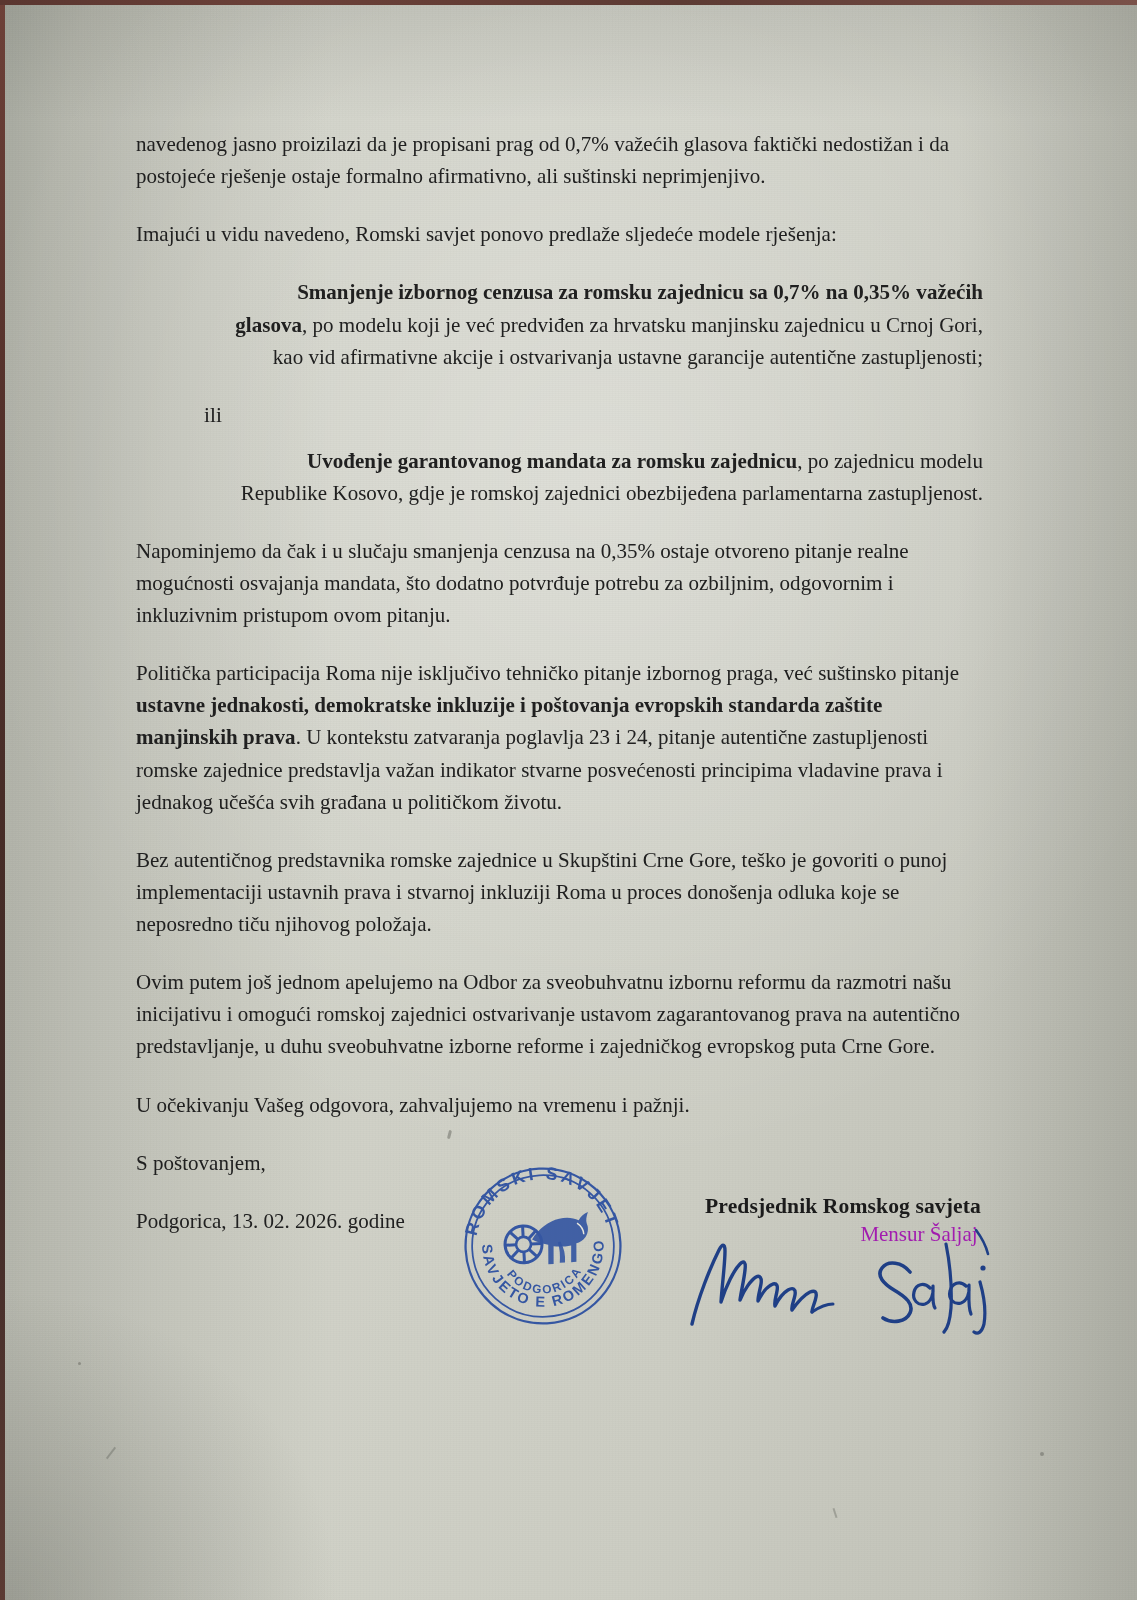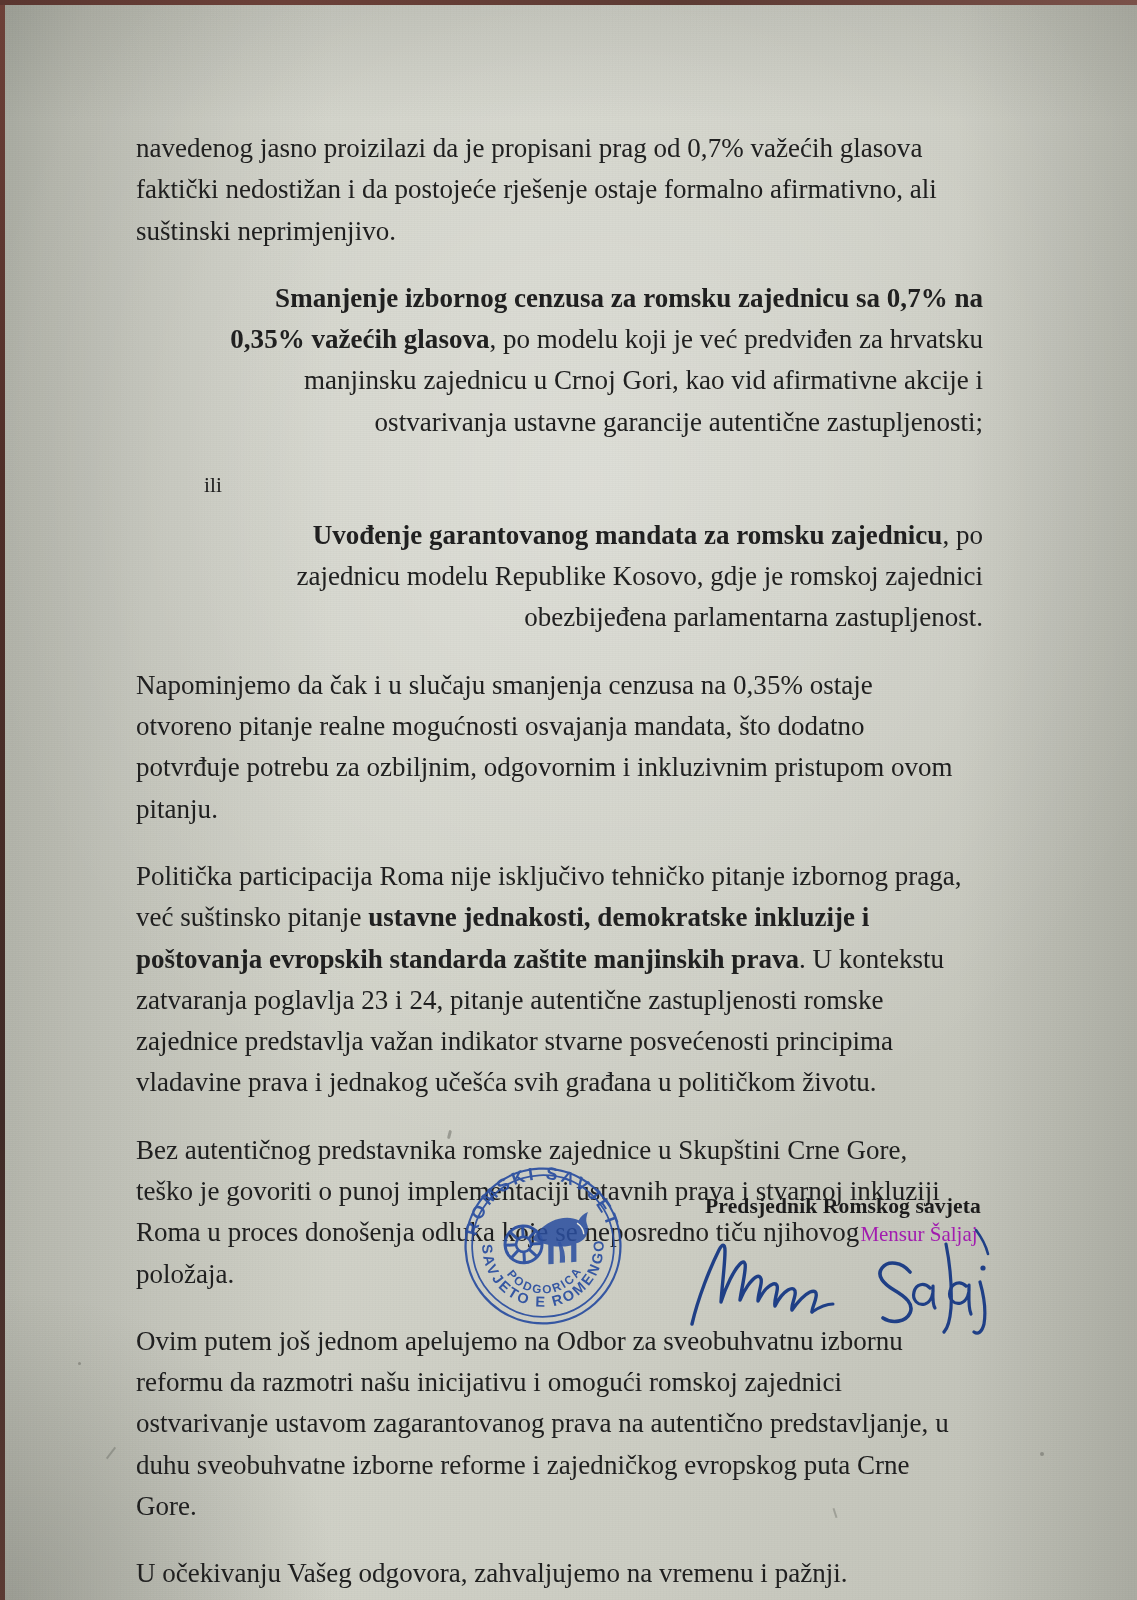--- a/index.html
+++ b/index.html
@@ -91,21 +91,21 @@
   
   .content {
     position: absolute;
     left: 136px;
     top: 128px;
     width: 828px;
   }
 
   p.para {
     margin: 0 0 26px 0;
-    font-size: 27px;
+    font-size: 21px;
     line-height: 1.53;
     letter-spacing: 0.02px;
     text-align: left;
     color: #202020;
   }
 
   p.indent {
     margin-left: 87px;
     width: 760px;
     text-align: right;
@@ -205,20 +205,21 @@
   <div class="speck" style="left:448px; top:1130px; width:3px; height:9px; border-radius:2px; transform:rotate(14deg);"></div>
   <div class="speck" style="left:78px; top:1362px; width:3px; height:3px;"></div>
   <div class="hair" style="left:104px; top:1452px; width:14px; height:2px; transform:rotate(-52deg);"></div>
   <div class="hair" style="left:830px; top:1512px; width:10px; height:2px; transform:rotate(72deg);"></div>
   <div class="speck" style="left:1040px; top:1452px; width:4px; height:4px;"></div>
 
   <div class="content">
 
     <p class="para">navedenog jasno proizilazi da je propisani prag od 0,7% važećih glasova faktički nedostižan i da postojeće rješenje ostaje formalno afirmativno, ali suštinski neprimjenjivo.</p>
 
+    <p class="para">Imajući u vidu navedeno, Romski savjet ponovo predlaže sljedeće modele rješenja:</p>
 
     <p class="para indent tight"><span class="b">Smanjenje izbornog cenzusa za romsku zajednicu sa 0,7% na 0,35% važećih glasova</span><span>, po modelu koji je već predviđen za hrvatsku manjinsku zajednicu u Crnoj Gori, kao vid afirmativne akcije i ostvarivanja ustavne garancije autentične zastupljenosti;</span></p>
 
     <p class="ili">ili</p>
 
     <p class="para indent"><span class="b">Uvođenje garantovanog mandata za romsku zajednicu</span><span>, po zajednicu modelu Republike Kosovo, gdje je romskoj zajednici obezbijeđena parlamentarna zastupljenost.</span></p>
 
     <p class="para">Napominjemo da čak i u slučaju smanjenja cenzusa na 0,35% ostaje otvoreno pitanje realne mogućnosti osvajanja mandata, što dodatno potvrđuje potrebu za ozbiljnim, odgovornim i inkluzivnim pristupom ovom pitanju.</p>
 
     <p class="para"><span>Politička participacija Roma nije isključivo tehničko pitanje izbornog praga, već suštinsko pitanje </span><span class="b">ustavne jednakosti, demokratske inkluzije i poštovanja evropskih standarda zaštite manjinskih prava</span><span>. U kontekstu zatvaranja poglavlja 23 i 24, pitanje autentične zastupljenosti romske zajednice predstavlja važan indikator stvarne posvećenosti principima vladavine prava i jednakog učešća svih građana u političkom životu.</span></p>

